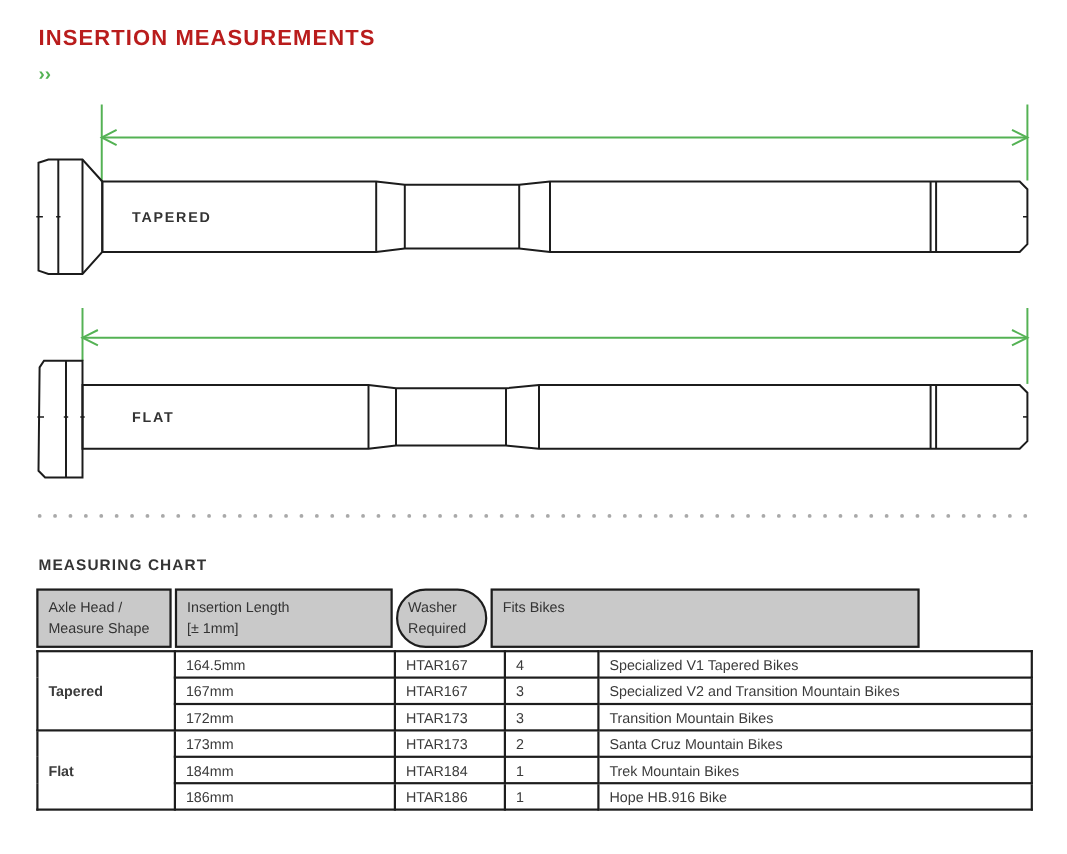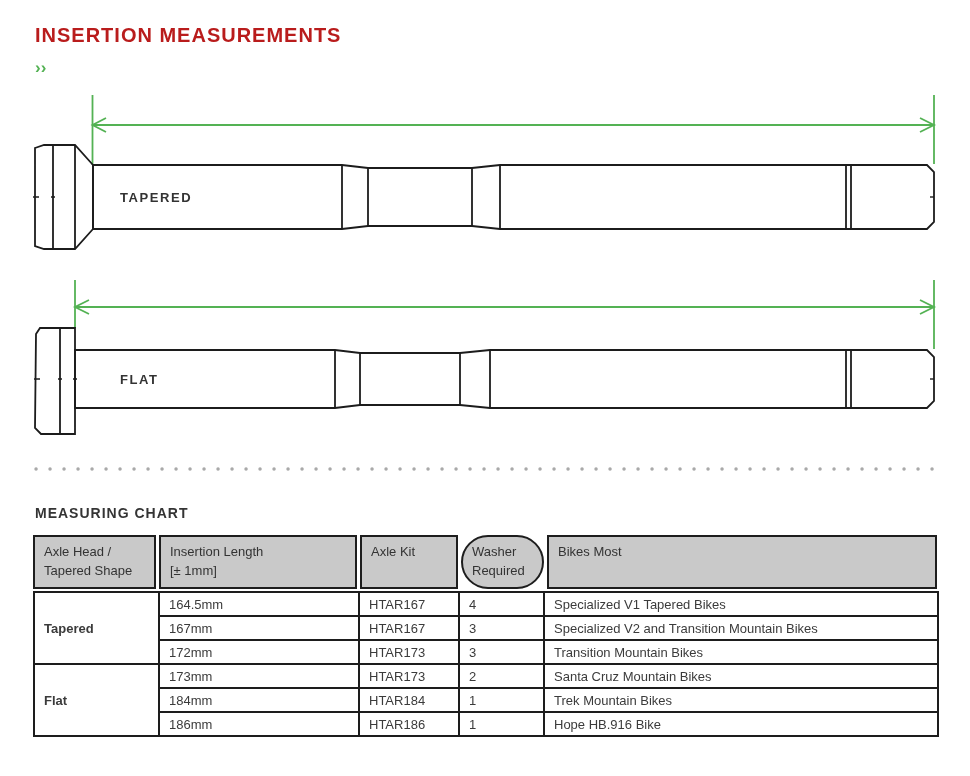--- a/index.html
+++ b/index.html
@@ -119,27 +119,26 @@
     </g>
     <text class="axle-label" x="120" y="297">FLAT</text>
 
     <line x1="36" y1="382" x2="937" y2="382" stroke="#a9a9a9" stroke-width="3.4" stroke-linecap="round" stroke-dasharray="0.1 13.9"></line>
   </svg>
 
   <h2 class="chart-heading">MEASURING CHART</h2>
 
   <div class="thead">
     <div class="th c0">Axle Head /
-Tapered Shape</div>
+Measure Shape</div>
     <div class="th c1">Insertion Length
 [± 1mm]</div>
-    <div class="th c2">Axle Kit</div>
     <div class="th c3">Washer
 Required</div>
-    <div class="th c4">Bikes Most</div>
+    <div class="th c4">Fits Bikes</div>
   </div>
 
   <table class="chart">
     <colgroup>
       <col style="width:125px">
         <col style="width:200px">
         <col style="width:100px">
       <col style="width:85px">
         <col style="width:394px">
     </colgroup>

